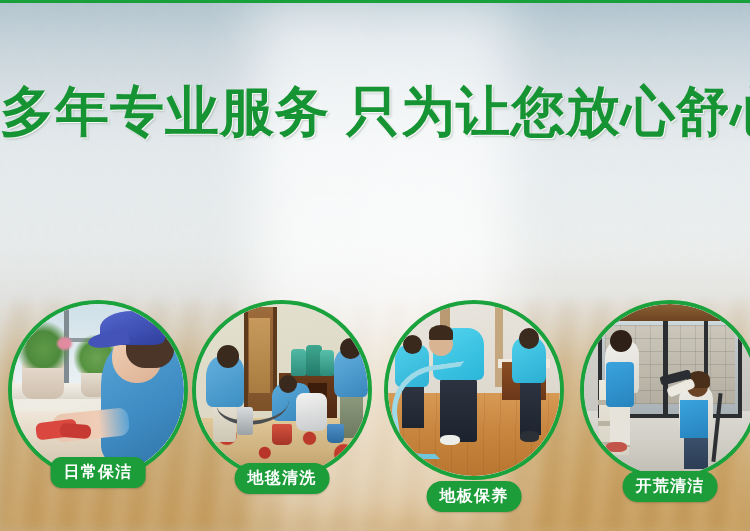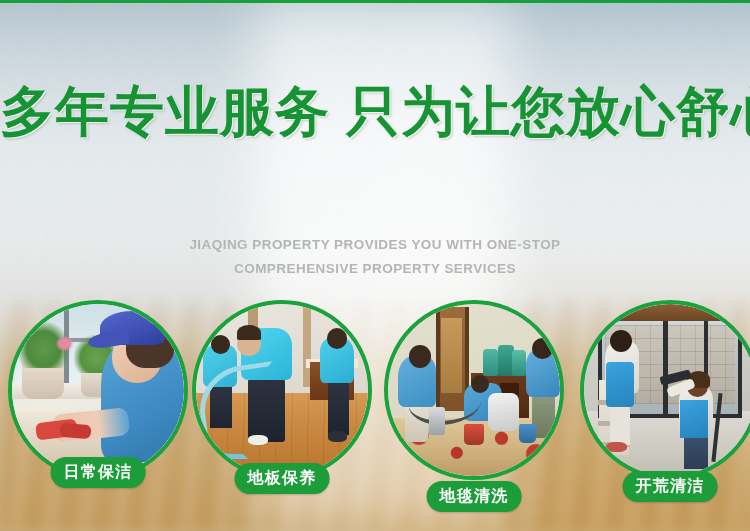--- a/index.html
+++ b/index.html
@@ -346,45 +346,41 @@
     border-radius:16px;
     display:flex; align-items:center; justify-content:center;
     color:#fff;
     font-size:16px;
     font-weight:bold;
     letter-spacing:1.2px;
     white-space:nowrap;
     box-shadow:0 1px 2px rgba(0,0,0,.18);
     z-index:3;
   }
-  .card:nth-of-type(1) .label{ bottom:-8px; }
+  .card:nth-of-type(1) .label{ bottom:-8px;border-radius:11px; }
   .card:nth-of-type(2) .label{ bottom:-14px; }
   .card:nth-of-type(3) .label{ bottom:-32px; }
   .card:nth-of-type(4) .label{ bottom:-22px; }
 </style>
 </head>
 <body>
 
 <div class="banner">
 
   <div class="bg-base"></div>
   <div class="bg-streaks"></div>
   <div class="bg-streaks-2"></div>
   <div class="bg-wood"></div>
   <div class="bg-glow"></div>
   <div class="bg-veil"></div>
   <div class="top-rule"></div>
 
   <div class="headline">多年专业服务 只为让您放心舒心</div>
 
 
-  <div class="subtitle">
-    <span>JIAQING PROPERTY PROVIDES YOU WITH ONE-STOP</span>
-    <span>COMPREHENSIVE PROPERTY SERVICES</span>
-  </div>
 
   <div class="cards">
 
     <div class="card">
       <div class="disc">
         <div class="photo">
           <div class="c1-wall"></div>
           <div class="c1-window"></div>
           <div class="c1-frame"></div>
           <div class="c1-frame2"></div>
@@ -399,48 +395,20 @@
           <div class="c1-head"></div>
           <div class="c1-hair"></div>
           <div class="c1-cap"></div>
           <div class="c1-brim"></div>
           <div class="c1-arm"></div>
           <div class="c1-cloth"></div>
           <div class="c1-cloth2"></div>
         </div>
       </div>
       <div class="label">日常保洁</div>
-    </div>
-
-    <div class="card">
-      <div class="disc">
-        <div class="photo">
-          <div class="c3-wall"></div>
-          <div class="c3-doorframe"></div>
-          <div class="c3-doorframe2"></div>
-          <div class="c3-floor"></div>
-          <div class="c3-cab-top"></div>
-          <div class="c3-cab"></div>
-          <div class="c3-p1-leg"></div>
-          <div class="c3-p1-body"></div>
-          <div class="c3-p1-head"></div>
-          <div class="c3-p2-leg"></div>
-          <div class="c3-p2-body"></div>
-          <div class="c3-p2-head"></div>
-          <div class="c3-p2-hair"></div>
-          <div class="c3-p3-leg"></div>
-          <div class="c3-p3-body"></div>
-          <div class="c3-p3-head"></div>
-          <div class="c3-hose"></div>
-          <div class="c3-hose2"></div>
-          <div class="c3-shoe1"></div>
-          <div class="c3-shoe2"></div>
-        </div>
-      </div>
-      <div class="label">地板保养</div>
     </div>
 
     <div class="card">
       <div class="disc">
         <div class="photo">
           <div class="c2-wall"></div>
           <div class="c2-door"></div>
           <div class="c2-panel"></div>
           <div class="c2-cab"></div>
           <div class="c2-cab-d1"></div>
@@ -458,20 +426,48 @@
           <div class="c2-p2-body"></div>
           <div class="c2-p2-head"></div>
           <div class="c2-machine"></div>
           <div class="c2-hose"></div>
           <div class="c2-silver"></div>
           <div class="c2-bucket"></div>
           <div class="c2-bucket2"></div>
         </div>
       </div>
       <div class="label">地毯清洗</div>
+    </div>
+
+    <div class="card">
+      <div class="disc">
+        <div class="photo">
+          <div class="c3-wall"></div>
+          <div class="c3-doorframe"></div>
+          <div class="c3-doorframe2"></div>
+          <div class="c3-floor"></div>
+          <div class="c3-cab-top"></div>
+          <div class="c3-cab"></div>
+          <div class="c3-p1-leg"></div>
+          <div class="c3-p1-body"></div>
+          <div class="c3-p1-head"></div>
+          <div class="c3-p2-leg"></div>
+          <div class="c3-p2-body"></div>
+          <div class="c3-p2-head"></div>
+          <div class="c3-p2-hair"></div>
+          <div class="c3-p3-leg"></div>
+          <div class="c3-p3-body"></div>
+          <div class="c3-p3-head"></div>
+          <div class="c3-hose"></div>
+          <div class="c3-hose2"></div>
+          <div class="c3-shoe1"></div>
+          <div class="c3-shoe2"></div>
+        </div>
+      </div>
+      <div class="label">地板保养</div>
     </div>
 
     <div class="card">
       <div class="disc">
         <div class="photo">
           <div class="c4-wall"></div>
           <div class="c4-low"></div>
           <div class="c4-win"></div>
           <div class="c4-sky"></div>
           <div class="c4-bldg"></div>

